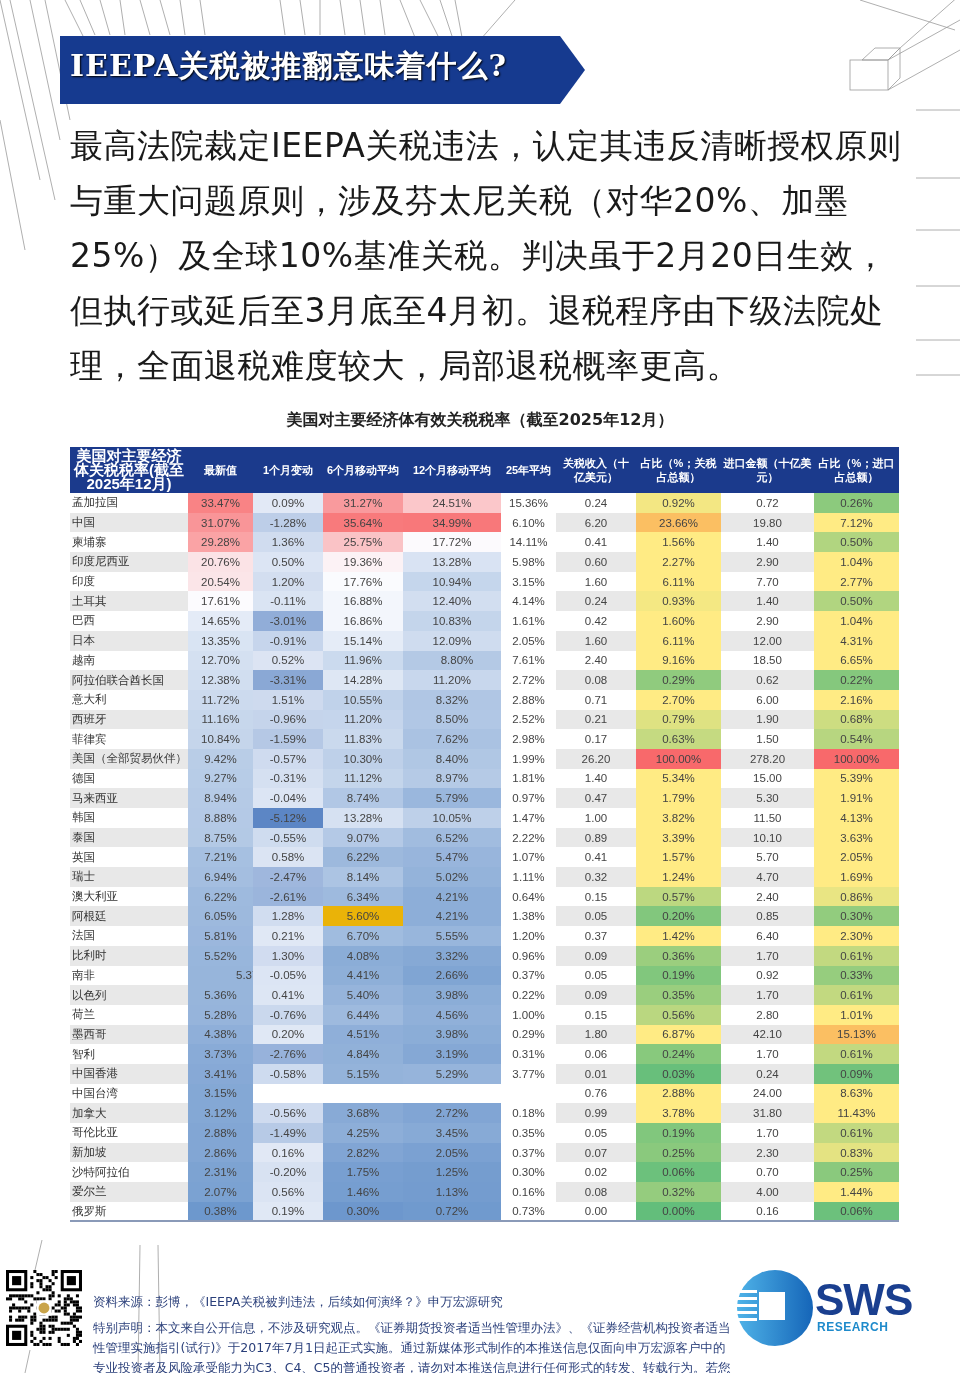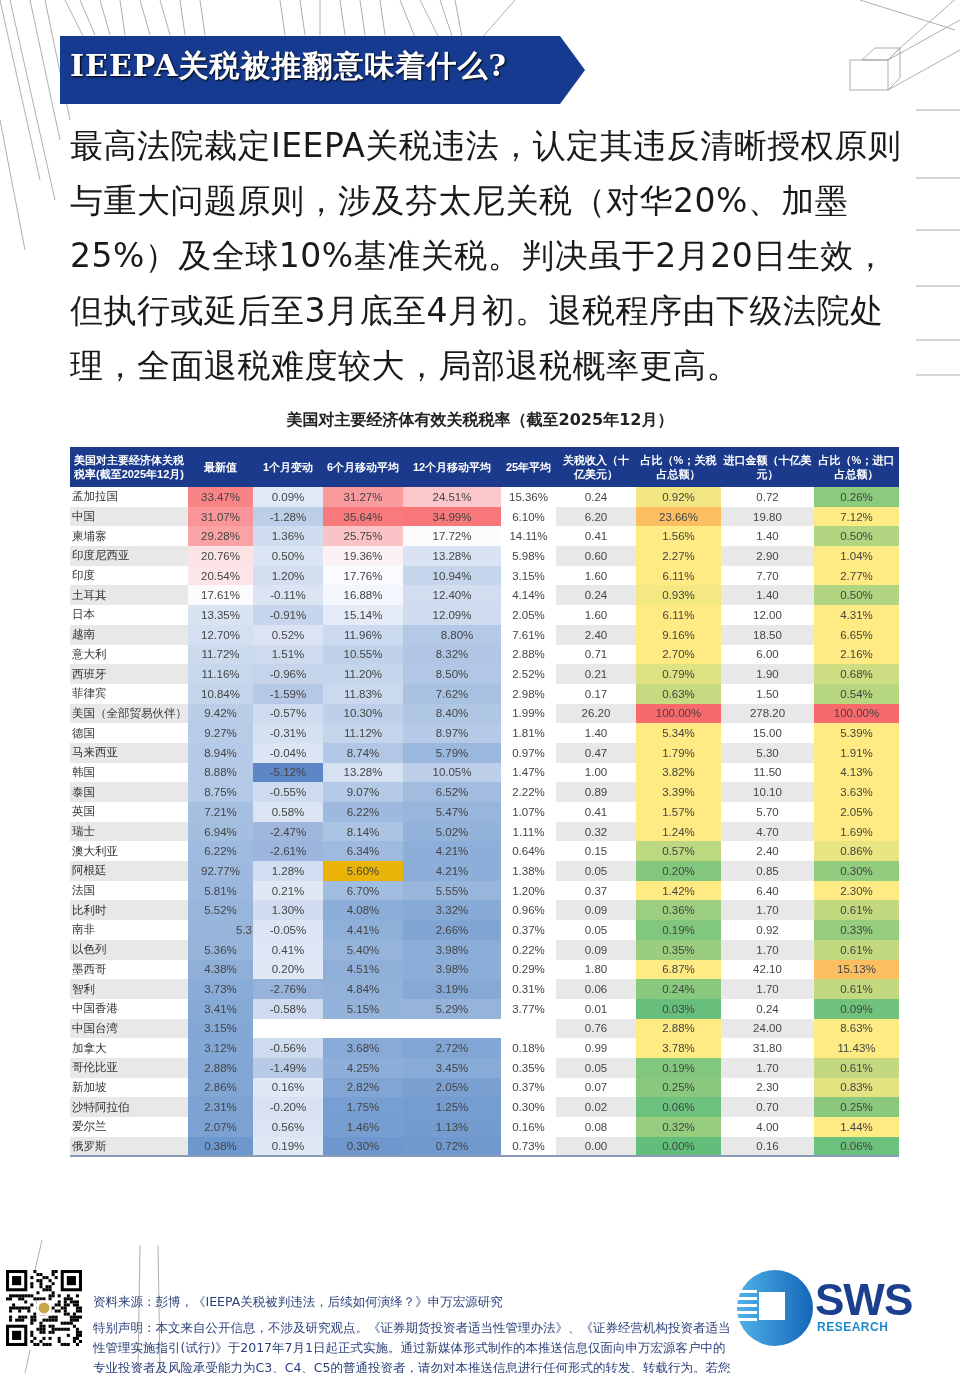--- a/index.html
+++ b/index.html
@@ -33,21 +33,21 @@
   table.rates {
     position: absolute; left: 70px; top: 447px; width: 820px;
     border-collapse: collapse; table-layout: fixed;
     font-family: "Liberation Sans Narrow", "Liberation Sans", sans-serif;
     font-size: 11.5px;
   }
   table.rates th {
     background: #1b3a8c; color: #fff; font-weight: bold; font-size: 11px;
     height: 40px; line-height: 14px; padding: 2px 2px; text-align: center;
   }
-  table.rates th.first { font-size: 11px; }
+  table.rates th.first { font-size: 15px; }
   table.rates td {
     height: 19.7px; text-align: center; color: #444; padding: 0 2px;
     white-space: nowrap; overflow: hidden;
   }
   table.rates td.name { text-align: left; padding-left: 2px; color: #333; }
   table.rates tr:nth-child(even) td.name,
   table.rates tr:nth-child(even) td.plain { background: #e8e8e8; }
   table.rates tbody tr:last-child td { border-bottom: 2px solid #8a9ab8; }
 
   .footer {
@@ -222,20 +222,32 @@
         <td style="background: rgb(218, 228, 243);">-0.11%</td>
         <td style="background: rgb(243, 246, 252);">16.88%</td>
         <td style="background: rgb(210, 222, 240);">12.40%</td>
         <td>4.14%</td>
         <td class="plain">0.24</td>
         <td style="background: rgb(244, 232, 131);">0.93%</td>
         <td class="plain">1.40</td>
         <td style="background: rgb(177, 213, 128);">0.50%</td>
       </tr>
       <tr>
+        <td class="name">巴西</td>
+        <td style="background: rgb(228, 235, 247);">14.65%</td>
+        <td style="background: rgb(145, 173, 216);">-3.01%</td>
+        <td style="background: rgb(243, 246, 252);">16.86%</td>
+        <td style="background: rgb(196, 213, 235);">10.83%</td>
+        <td>1.61%</td>
+        <td class="plain">0.42</td>
+        <td style="background: rgb(255, 235, 132);">1.60%</td>
+        <td class="plain">2.90</td>
+        <td style="background: rgb(255, 235, 132);">1.04%</td>
+      </tr>
+      <tr>
         <td class="name">日本</td>
         <td style="background: rgb(217, 228, 243);">13.35%</td>
         <td style="background: rgb(198, 213, 236);">-0.91%</td>
         <td style="background: rgb(229, 236, 247);">15.14%</td>
         <td style="background: rgb(207, 220, 239);">12.09%</td>
         <td>2.05%</td>
         <td class="plain">1.60</td>
         <td style="background: rgb(255, 235, 132);">6.11%</td>
         <td class="plain">12.00</td>
         <td style="background: rgb(255, 235, 132);">4.31%</td>
@@ -246,20 +258,32 @@
         <td style="background: rgb(220, 228, 243);">0.52%</td>
         <td style="background: rgb(203, 218, 238);">11.96%</td>
         <td style="background: rgb(180, 201, 229); padding-left: 12px;">8.80%</td>
         <td>7.61%</td>
         <td class="plain">2.40</td>
         <td style="background: rgb(255, 235, 132);">9.16%</td>
         <td class="plain">18.50</td>
         <td style="background: rgb(255, 235, 132);">6.65%</td>
       </tr>
       <tr>
+        <td class="name">阿拉伯联合酋长国</td>
+        <td style="background: rgb(209, 222, 240);">12.38%</td>
+        <td style="background: rgb(138, 168, 213);">-3.31%</td>
+        <td style="background: rgb(222, 231, 244);">14.28%</td>
+        <td style="background: rgb(200, 215, 237);">11.20%</td>
+        <td>2.72%</td>
+        <td class="plain">0.08</td>
+        <td style="background: rgb(144, 203, 126);">0.29%</td>
+        <td class="plain">0.62</td>
+        <td style="background: rgb(133, 200, 125);">0.22%</td>
+      </tr>
+      <tr>
         <td class="name">意大利</td>
         <td style="background: rgb(204, 218, 238);">11.72%</td>
         <td style="background: rgb(206, 218, 238);">1.51%</td>
         <td style="background: rgb(192, 210, 234);">10.55%</td>
         <td style="background: rgb(176, 198, 228);">8.32%</td>
         <td>2.88%</td>
         <td class="plain">0.71</td>
         <td style="background: rgb(255, 235, 132);">2.70%</td>
         <td class="plain">6.00</td>
         <td style="background: rgb(255, 235, 132);">2.16%</td>
@@ -379,21 +403,21 @@
         <td style="background: rgb(158, 186, 222);">6.34%</td>
         <td style="background: rgb(141, 174, 216);">4.21%</td>
         <td>0.64%</td>
         <td class="plain">0.15</td>
         <td style="background: rgb(188, 216, 128);">0.57%</td>
         <td class="plain">2.40</td>
         <td style="background: rgb(233, 229, 131);">0.86%</td>
       </tr>
       <tr>
         <td class="name">阿根廷</td>
-        <td style="background: rgb(157, 185, 221);">92.77%</td>
+        <td style="background: rgb(157, 185, 221);">6.05%</td>
         <td style="background: rgb(209, 221, 240);">1.28%</td>
         <td style="background: #eab308;">5.60%</td>
         <td style="background: rgb(141, 174, 216);">4.21%</td>
         <td>1.38%</td>
         <td class="plain">0.05</td>
         <td style="background: rgb(130, 199, 125);">0.20%</td>
         <td class="plain">0.85</td>
         <td style="background: rgb(146, 204, 126);">0.30%</td>
       </tr>
       <tr>
@@ -436,20 +460,32 @@
         <td class="name">以色列</td>
         <td style="background: rgb(151, 181, 219);">5.36%</td>
         <td style="background: rgb(221, 230, 244);">0.41%</td>
         <td style="background: rgb(150, 180, 219);">5.40%</td>
         <td style="background: rgb(139, 173, 215);">3.98%</td>
         <td>0.22%</td>
         <td class="plain">0.09</td>
         <td style="background: rgb(154, 206, 126);">0.35%</td>
         <td class="plain">1.70</td>
         <td style="background: rgb(194, 217, 128);">0.61%</td>
+      </tr>
+      <tr>
+        <td class="name">荷兰</td>
+        <td style="background: rgb(150, 180, 219);">5.28%</td>
+        <td style="background: rgb(202, 216, 237);">-0.76%</td>
+        <td style="background: rgb(158, 186, 222);">6.44%</td>
+        <td style="background: rgb(144, 176, 217);">4.56%</td>
+        <td>1.00%</td>
+        <td class="plain">0.15</td>
+        <td style="background: rgb(186, 215, 128);">0.56%</td>
+        <td class="plain">2.80</td>
+        <td style="background: rgb(255, 235, 132);">1.01%</td>
       </tr>
       <tr>
         <td class="name">墨西哥</td>
         <td style="background: rgb(143, 175, 217);">4.38%</td>
         <td style="background: rgb(224, 232, 245);">0.20%</td>
         <td style="background: rgb(143, 175, 217);">4.51%</td>
         <td style="background: rgb(139, 173, 215);">3.98%</td>
         <td>0.29%</td>
         <td class="plain">1.80</td>
         <td style="background: rgb(255, 235, 132);">6.87%</td>

